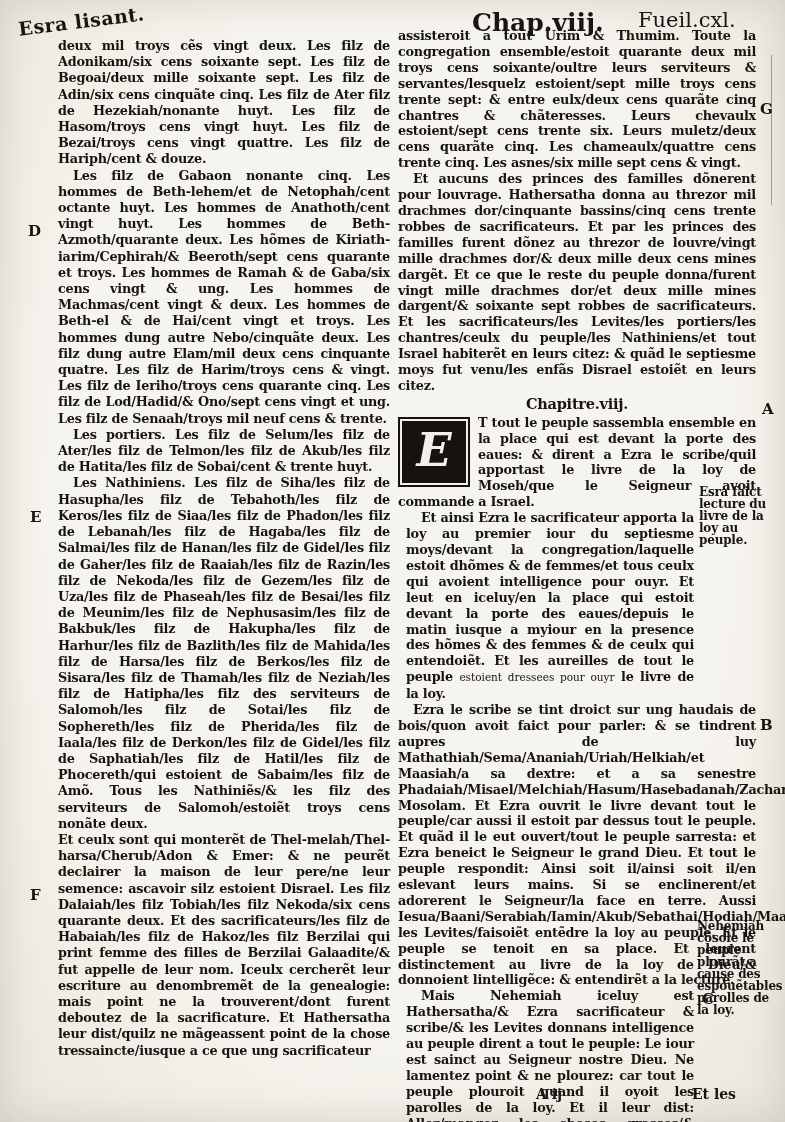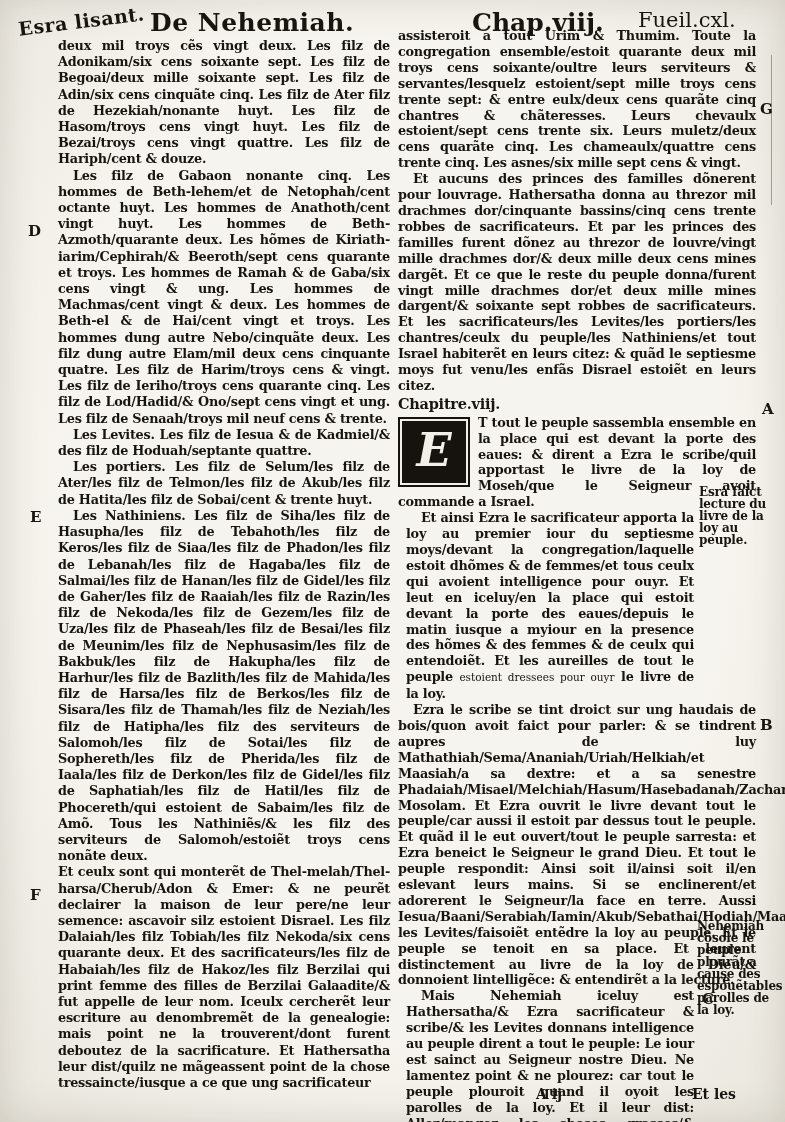--- a/index.html
+++ b/index.html
@@ -20,21 +20,21 @@
   .head-chap{position:absolute; left:472px; top:8px; font-size:25px; font-weight:bold;text-align:right;}
   .head-folio{position:absolute; left:638px; top:8px; font-size:21px; font-weight:normal;}
   
   .col{position:absolute; text-align:justify; font-weight:bold;}
   .col-left{left:58px;  top:38px; width:332px; font-size:12.8px; line-height:16.2px; letter-spacing:-0.25px;}
   .col-right{left:398px; top:28px; width:358px; font-size:12.8px; line-height:15.9px; letter-spacing:-0.25px;}
   .para{margin:0; text-indent:15px;}
   .para.cont{text-indent:0;}
   .pad-note{padding-right:62px;margin-left:8px;}
   .small-roman{font-weight:normal; font-size:10.5px; letter-spacing:0;}
-  .chap-heading{text-align:left; font-size:14.5px; font-weight:bold; margin:2px 0 3px 0; text-indent:0;}
+  .chap-heading{text-align:center; font-size:14.5px; font-weight:bold; margin:2px 0 3px 0; text-indent:0;}
   
   .dropcap{
     float:left; width:68px; height:66px; margin:2px 8px 2px 0;
     background:#16120e; color:#f1efe8; text-align:center;
     font-size:46px; line-height:62px; font-style:italic; font-weight:bold;
     border:2px solid #16120e; box-shadow:inset 0 0 0 2px #f1efe8;
     position:relative;
   }
   
   .margin-letter{position:absolute; font-weight:bold; font-size:15px;}
@@ -55,29 +55,27 @@
   .sig-row{position:absolute; left:536px; top:1086px; width:200px; display:flex; justify-content:space-between; font-weight:bold; font-size:14px;}
   
   .rule-right{position:absolute; left:771px; top:55px; width:1px; height:150px; background:rgba(24,20,16,.35);}
 </style>
 </head>
 <body>
 
 <div class="page">
 
   <div class="running-left">Esra lisant.</div>
-  <div class="head-title">De Nehemiah.</div>
   <div class="head-chap">Chap.viij.</div>
   <div class="head-folio">Fueil.cxl.</div>
   <div class="rule-right"></div>
 
   <div class="col col-left">
     <p class="para cont">deux mil troys cẽs vingt deux. Les filz de Adonikam/six cens soixante sept. Les filz de Begoai/deux mille soixante sept. Les filz de Adin/six cens cinquãte cinq. Les filz de Ater filz de Hezekiah/nonante huyt. Les filz de Hasom/troys cens vingt huyt. Les filz de Bezai/troys cens vingt quattre. Les filz de Hariph/cent &amp; douze.</p>
     <p class="para">Les filz de Gabaon nonante cinq. Les hommes de Beth-lehem/et de Netophah/cent octante huyt. Les hommes de Anathoth/cent vingt huyt. Les hommes de Beth-Azmoth/quarante deux. Les hõmes de Kiriath-iarim/Cephirah/&amp; Beeroth/sept cens quarante et troys. Les hommes de Ramah &amp; de Gaba/six cens vingt &amp; ung. Les hommes de Machmas/cent vingt &amp; deux. Les hommes de Beth-el &amp; de Hai/cent vingt et troys. Les hommes dung autre Nebo/cinquãte deux. Les filz dung autre Elam/mil deux cens cinquante quatre. Les filz de Harim/troys cens &amp; vingt. Les filz de Ieriho/troys cens quarante cinq. Les filz de Lod/Hadid/&amp; Ono/sept cens vingt et ung. Les filz de Senaah/troys mil neuf cens &amp; trente.</p>
-    <p class="para">Les Levites. Les filz de Iesua &amp; de Kadmiel/&amp; des filz de Hoduah/septante quattre.</p>
     <p class="para">Les portiers. Les filz de Selum/les filz de Ater/les filz de Telmon/les filz de Akub/les filz de Hatita/les filz de Sobai/cent &amp; trente huyt.</p>
     <p class="para">Les Nathiniens. Les filz de Siha/les filz de Hasupha/les filz de Tebahoth/les filz de Keros/les filz de Siaa/les filz de Phadon/les filz de Lebanah/les filz de Hagaba/les filz de Salmai/les filz de Hanan/les filz de Gidel/les filz de Gaher/les filz de Raaiah/les filz de Razin/les filz de Nekoda/les filz de Gezem/les filz de Uza/les filz de Phaseah/les filz de Besai/les filz de Meunim/les filz de Nephusasim/les filz de Bakbuk/les filz de Hakupha/les filz de Harhur/les filz de Bazlith/les filz de Mahida/les filz de Harsa/les filz de Berkos/les filz de Sisara/les filz de Thamah/les filz de Neziah/les filz de Hatipha/les filz des serviteurs de Salomoh/les filz de Sotai/les filz de Sophereth/les filz de Pherida/les filz de Iaala/les filz de Derkon/les filz de Gidel/les filz de Saphatiah/les filz de Hatil/les filz de Phocereth/qui estoient de Sabaim/les filz de Amõ. Tous les Nathiniẽs/&amp; les filz des serviteurs de Salomoh/estoiẽt troys cens nonãte deux.</p>
     <p class="para cont">Et ceulx sont qui monterẽt de Thel-melah/Thel-harsa/Cherub/Adon &amp; Emer: &amp; ne peurẽt declairer la maison de leur pere/ne leur semence: ascavoir silz estoient Disrael. Les filz Dalaiah/les filz Tobiah/les filz Nekoda/six cens quarante deux. Et des sacrificateurs/les filz de Habaiah/les filz de Hakoz/les filz Berzilai qui print femme des filles de Berzilai Galaadite/&amp; fut appelle de leur nom. Iceulx cercherẽt leur escriture au denombremẽt de la genealogie: mais point ne la trouverent/dont furent deboutez de la sacrificature. Et Hathersatha leur dist/quilz ne mãgeassent point de la chose tressaincte/iusque a ce que ung sacrificateur</p>
   </div>
 
   <div class="col col-right">
     <p class="para cont">assisteroit a tout Urim &amp; Thumim. Toute la congregation ensemble/estoit quarante deux mil troys cens soixante/oultre leurs serviteurs &amp; servantes/lesquelz estoient/sept mille troys cens trente sept: &amp; entre eulx/deux cens quarãte cinq chantres &amp; chãteresses. Leurs chevaulx estoient/sept cens trente six. Leurs muletz/deux cens quarãte cinq. Les chameaulx/quattre cens trente cinq. Les asnes/six mille sept cens &amp; vingt.</p>
     <p class="para">Et aucuns des princes des familles dõnerent pour louvrage. Hathersatha donna au threzor mil drachmes dor/cinquante bassins/cinq cens trente robbes de sacrificateurs. Et par les princes des familles furent dõnez au threzor de louvre/vingt mille drachmes dor/&amp; deux mille deux cens mines dargẽt. Et ce que le reste du peuple donna/furent vingt mille drachmes dor/et deux mille mines dargent/&amp; soixante sept robbes de sacrificateurs. Et les sacrificateurs/les Levites/les portiers/les chantres/ceulx du peuple/les Nathiniens/et tout Israel habiterẽt en leurs citez: &amp; quãd le septiesme moys fut venu/les enfãs Disrael estoiẽt en leurs citez.</p>
     <p class="para chap-heading">Chapitre.viij.</p>
     <p class="para cont"><span class="dropcap">E</span><span>T tout le peuple sassembla ensemble en la place qui est devant la porte des eaues: &amp; dirent a Ezra le scribe/quil apportast le livre de la loy de Moseh/que le Seigneur avoit commande a Israel.</span></p>

